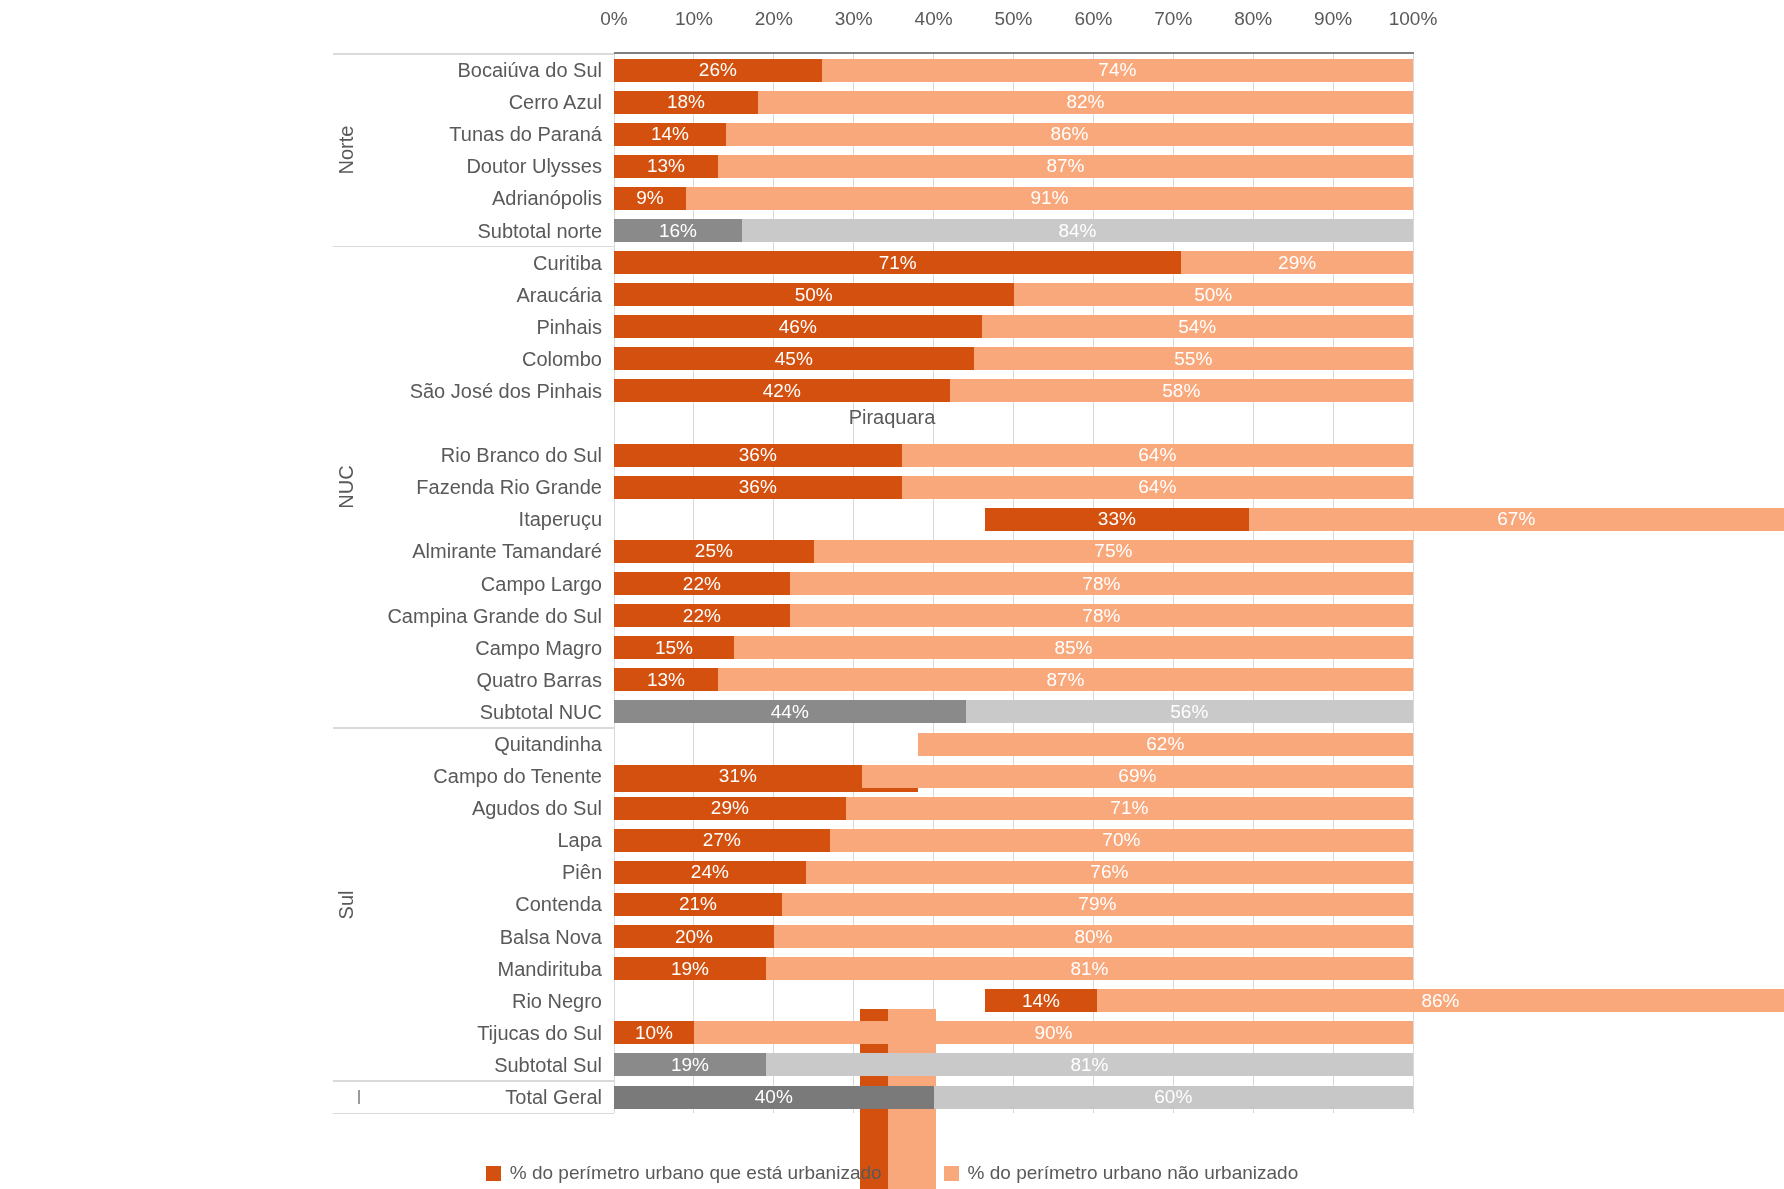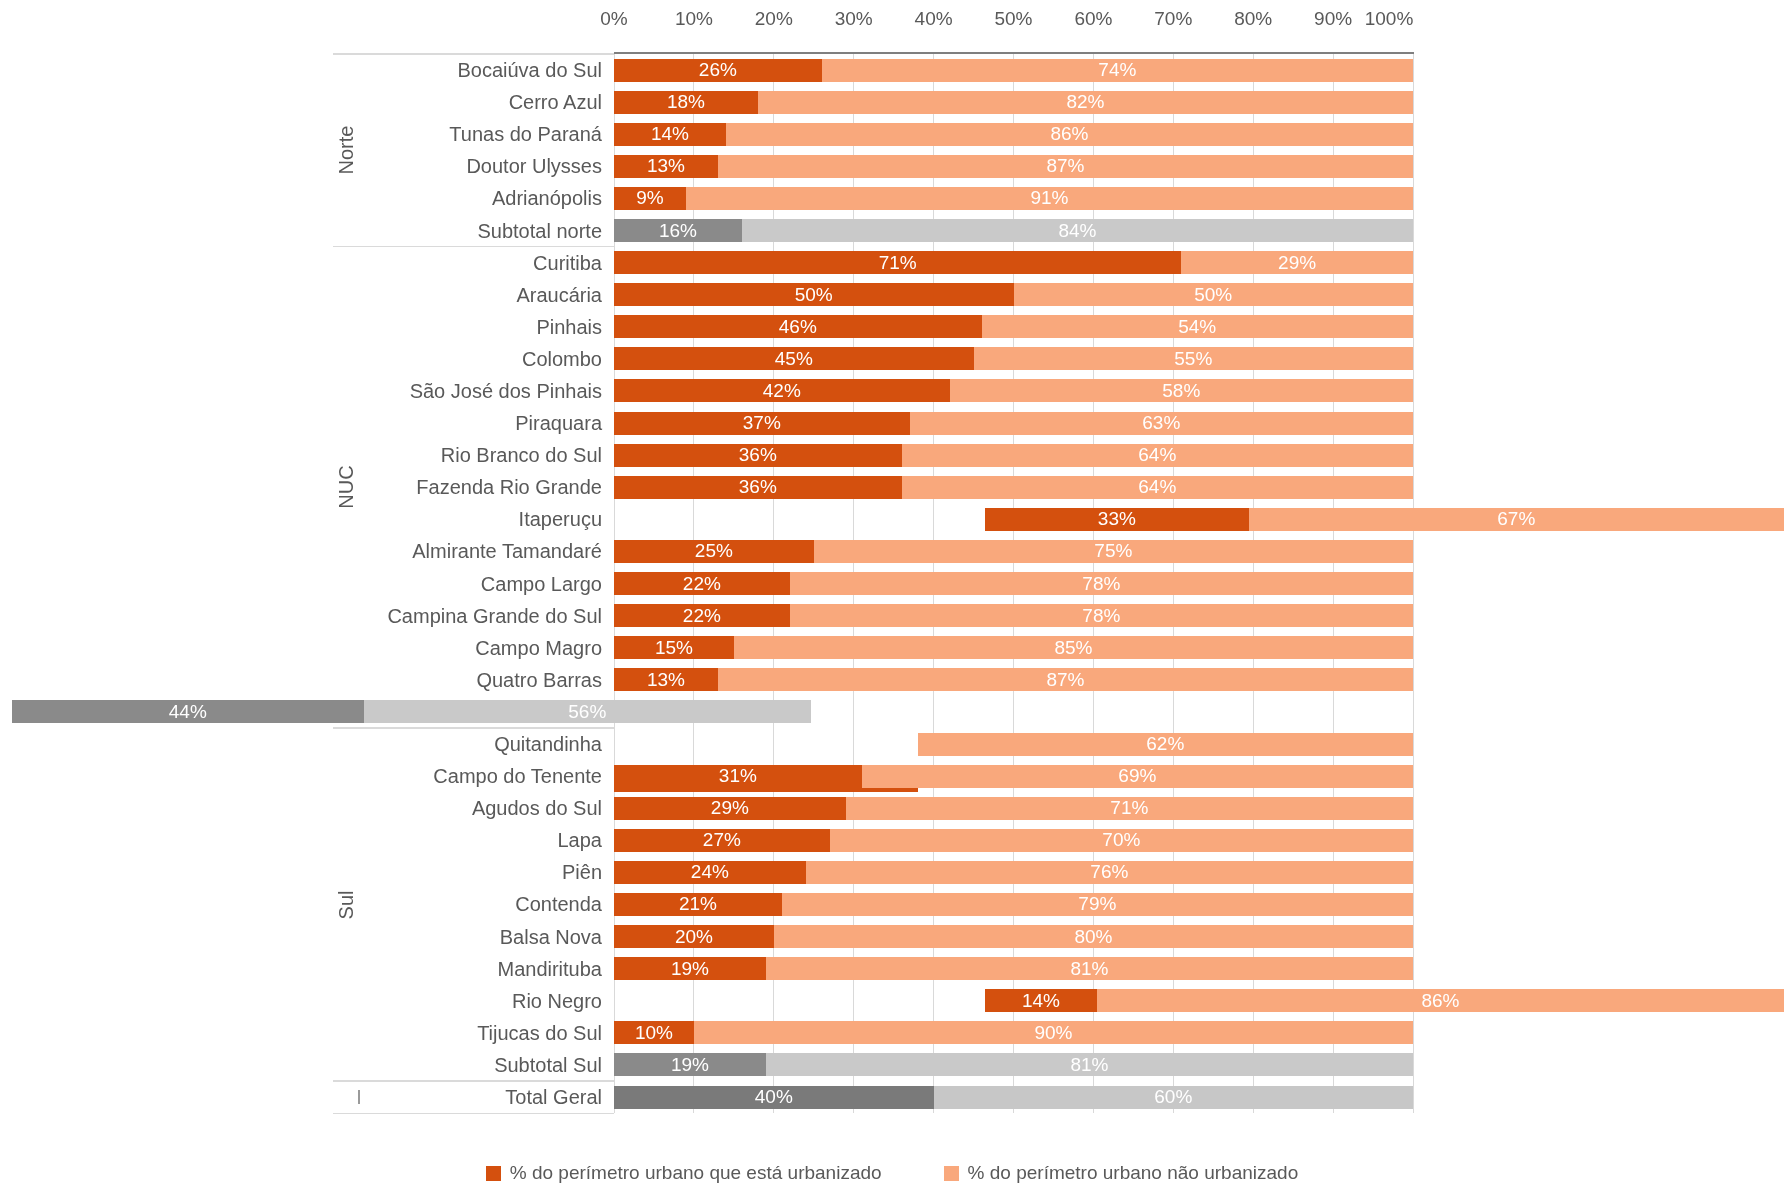--- a/index.html
+++ b/index.html
@@ -60,21 +60,21 @@
       <span class="x-tick" style="left: 0px;">0%</span>
       <span class="x-tick" style="left: 79.9px;">10%</span>
       <span class="x-tick" style="left: 159.8px;">20%</span>
       <span class="x-tick" style="left: 239.7px;">30%</span>
       <span class="x-tick" style="left: 319.6px;">40%</span>
       <span class="x-tick" style="left: 399.5px;">50%</span>
       <span class="x-tick" style="left: 479.4px;">60%</span>
       <span class="x-tick" style="left: 559.3px;">70%</span>
       <span class="x-tick" style="left: 639.2px;">80%</span>
       <span class="x-tick" style="left: 719.1px;">90%</span>
-      <span class="x-tick" style="left: 775px;">100%</span>
+      <span class="x-tick" style="left: 799px;">100%</span>
     </div>
   <div class="axis-line"></div>
   <div class="gridlines" style="height: 1059.3px;">
       <div class="gridline" style="left: calc(0% - 0.5px); background: rgb(217, 217, 217);"></div>
       <div class="gridline" style="left: calc(10% - 0.5px); background: rgb(217, 217, 217);"></div>
       <div class="gridline" style="left: calc(20% - 0.5px); background: rgb(217, 217, 217);"></div>
       <div class="gridline" style="left: calc(30% - 0.5px); background: rgb(217, 217, 217);"></div>
       <div class="gridline" style="left: calc(40% - 0.5px); background: rgb(217, 217, 217);"></div>
       <div class="gridline" style="left: calc(50% - 0.5px); background: rgb(217, 217, 217);"></div>
       <div class="gridline" style="left: calc(60% - 0.5px); background: rgb(217, 217, 217);"></div>
@@ -198,21 +198,21 @@
         <div class="cat-label">São José dos Pinhais</div>
         <div class="bar">
           <div class="seg" style="width: 42%; background: rgb(212, 80, 14); color: rgb(255, 255, 255);">
             <span>42%</span>
           </div>
           <div class="seg" style="width: 58%; background: rgb(249, 168, 124); color: rgb(255, 255, 255);">
             <span>58%</span>
           </div>
         </div>
       </div>
-      <div class="row" style="height: 32.1px;">
+      <div class="row" style="height: 32.1px; flex-direction: column;">
         <div class="cat-label">Piraquara</div>
         <div class="bar">
           <div class="seg" style="width: 37%; background: rgb(212, 80, 14); color: rgb(255, 255, 255);">
             <span>37%</span>
           </div>
           <div class="seg" style="width: 63%; background: rgb(249, 168, 124); color: rgb(255, 255, 255);">
             <span>63%</span>
           </div>
         </div>
       </div>
@@ -298,20 +298,21 @@
         <div class="bar">
           <div class="seg" style="width: 13%; background: rgb(212, 80, 14); color: rgb(255, 255, 255);">
             <span>13%</span>
           </div>
           <div class="seg" style="width: 87%; background: rgb(249, 168, 124); color: rgb(255, 255, 255);">
             <span>87%</span>
           </div>
         </div>
       </div>
       <div class="row" style="height: 32.1px;">
+        <div class="cat-label">Subtotal NUC</div>
         <div class="bar">
           <div class="seg textured" style="width: 44%; background: rgb(138, 138, 138); color: rgb(255, 255, 255);">
             <span>44%</span>
           </div>
           <div class="seg textured" style="width: 56%; background: rgb(201, 201, 201); color: rgb(255, 255, 255);">
             <span>56%</span>
           </div>
         </div>
       </div>
       <div class="row" style="height: 32.1px;">

